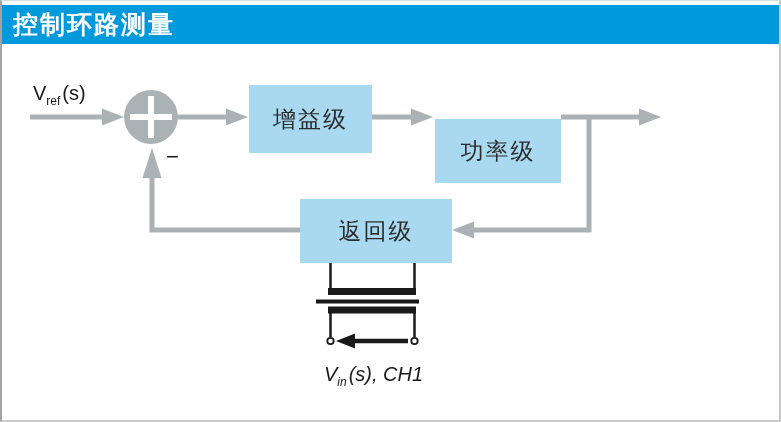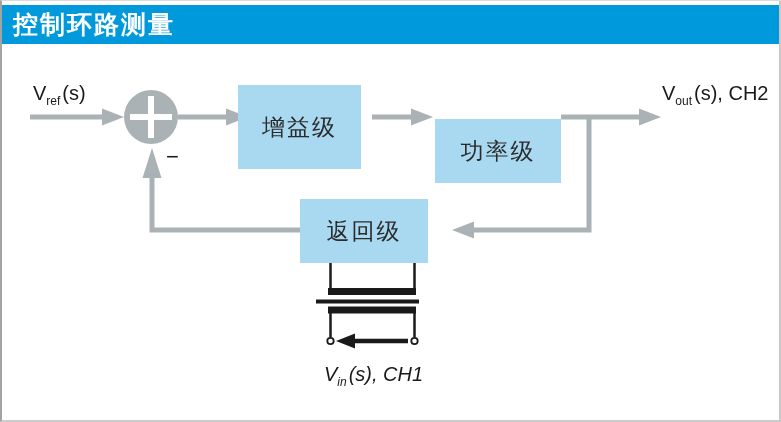--- a/index.html
+++ b/index.html
@@ -51,23 +51,23 @@
     background: #A8D9F1;
     display: flex;
     align-items: center;
     justify-content: center;
   }
   .block-label {
     font-size: 23px;
     color: #2b2b2b;
     letter-spacing: 2px;
   }
-  .block-gain     { left: 236px; top: 84px;  width: 123px; height: 84px; }
+  .block-gain     { left: 247px; top: 84px;  width: 123px; height: 68px; }
   .block-power    { left: 433px; top: 84px;  width: 126px; height: 64px; margin-top: 34px; }
-  .block-feedback { left: 298px; top: 198px; width: 128px; height: 64px; }
+  .block-feedback { left: 298px; top: 198px; width: 152px; height: 64px; }
   .sig-label {
     position: absolute;
     color: #1a1a1a;
     font-size: 20px;
     white-space: nowrap;
     line-height: 1;
   }
   .sig-label sub {
     font-size: 12px;
     vertical-align: baseline;
@@ -158,22 +158,19 @@
   <div class="block block-power">
     <span class="block-label">功率级</span>
   </div>
   <div class="block block-feedback">
     <span class="block-label">返回级</span>
   </div>
 
   <div class="sig-label label-vref">
     <span>V</span><sub>ref</sub><span class="rest">(s)</span>
   </div>
-  <div class="sig-label label-vout">
-    <span>V</span><sub>out</sub><span class="rest">(s), CH2</span>
-  </div>
   <div class="sig-label label-vin">
     <span>V</span><sub>in</sub><span class="rest">(s), CH1</span>
   </div>
 
   <span class="minus-sign">−</span>
 
 </div>
 
 </body></html>

